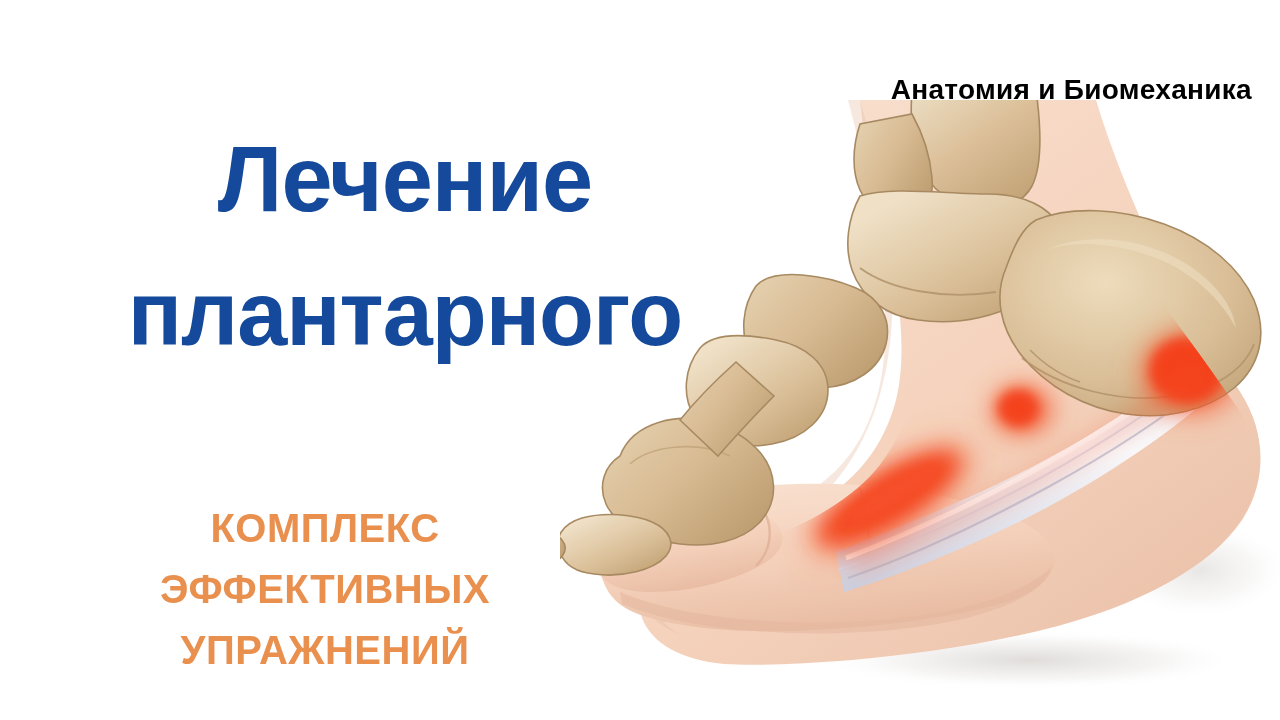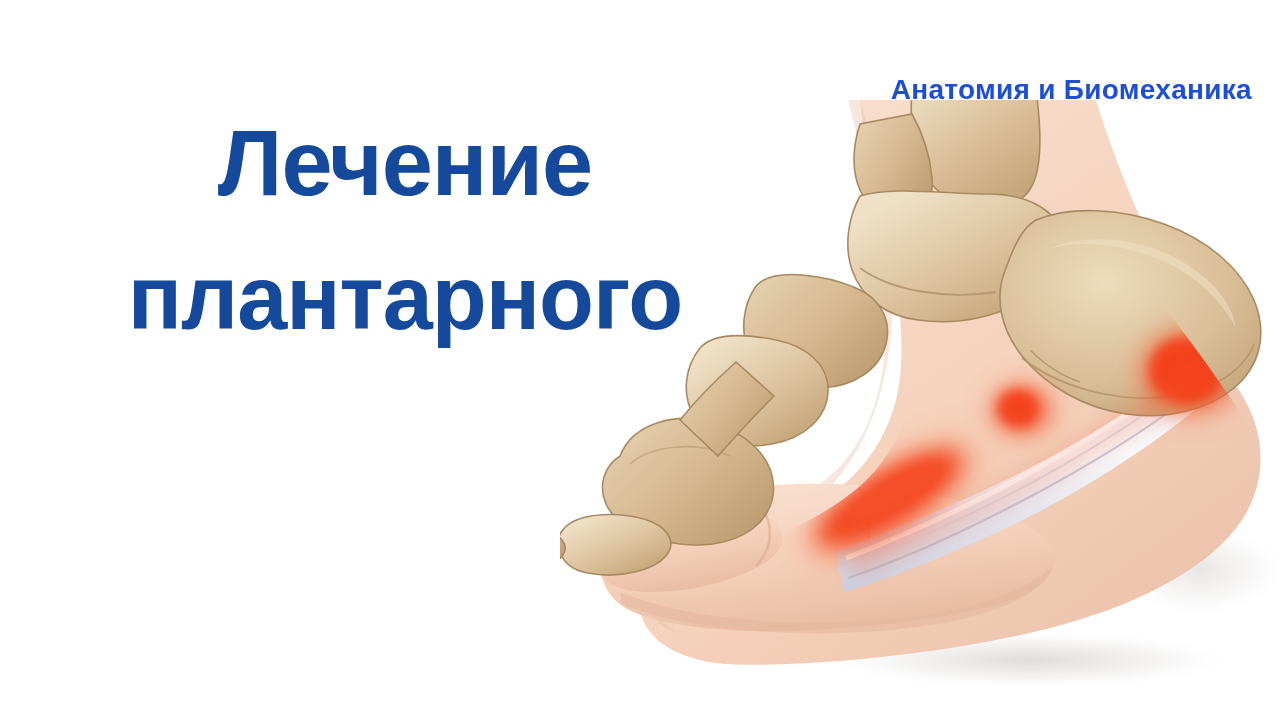--- a/index.html
+++ b/index.html
@@ -13,21 +13,21 @@
     height: 720px;
     background: #ffffff;
     overflow: hidden;
     font-family: "Liberation Sans", sans-serif;
   }
 
   
   #text-panel {
     position: absolute;
     left: 0;
-    top: 0;
+    top: 16px;
     width: 800px;
     height: 584px;
     z-index: 30;
   }
 
   #main-title {
     position: absolute;
     left: 40px;
     top: 34px;
     width: 730px;
@@ -55,21 +55,21 @@
     line-height: 1.53;
     letter-spacing: 0.5px;
   }
   #subtitle .sline { display: block; white-space: nowrap; }
 
   
   #brand-line {
     position: absolute;
     right: 28px;
     top: 74px;
-    color: #1d4ed8;
+    color: #000000;
     font-weight: 700;
     font-size: 28px;
     letter-spacing: 0.3px;
     white-space: nowrap;
     z-index: 25;
   }
 
   
   #illustration {
     position: absolute;
@@ -359,18 +359,23 @@
     </svg>
   </div>
 
   <div id="text-panel">
 
     <h1 id="main-title">
       <span class="tline l1">Лечение</span>
       <span class="tline l2">плантарного</span>
     </h1>
 
+    <div id="subtitle">
+      <span class="sline">КОМПЛЕКС</span>
+      <span class="sline">ЭФФЕКТИВНЫХ</span>
+      <span class="sline">УПРАЖНЕНИЙ</span>
+    </div>
 
   </div>
 
   <div id="brand-line">Анатомия и Биомеханика</div>
 
 </div>
 
 </body></html>

